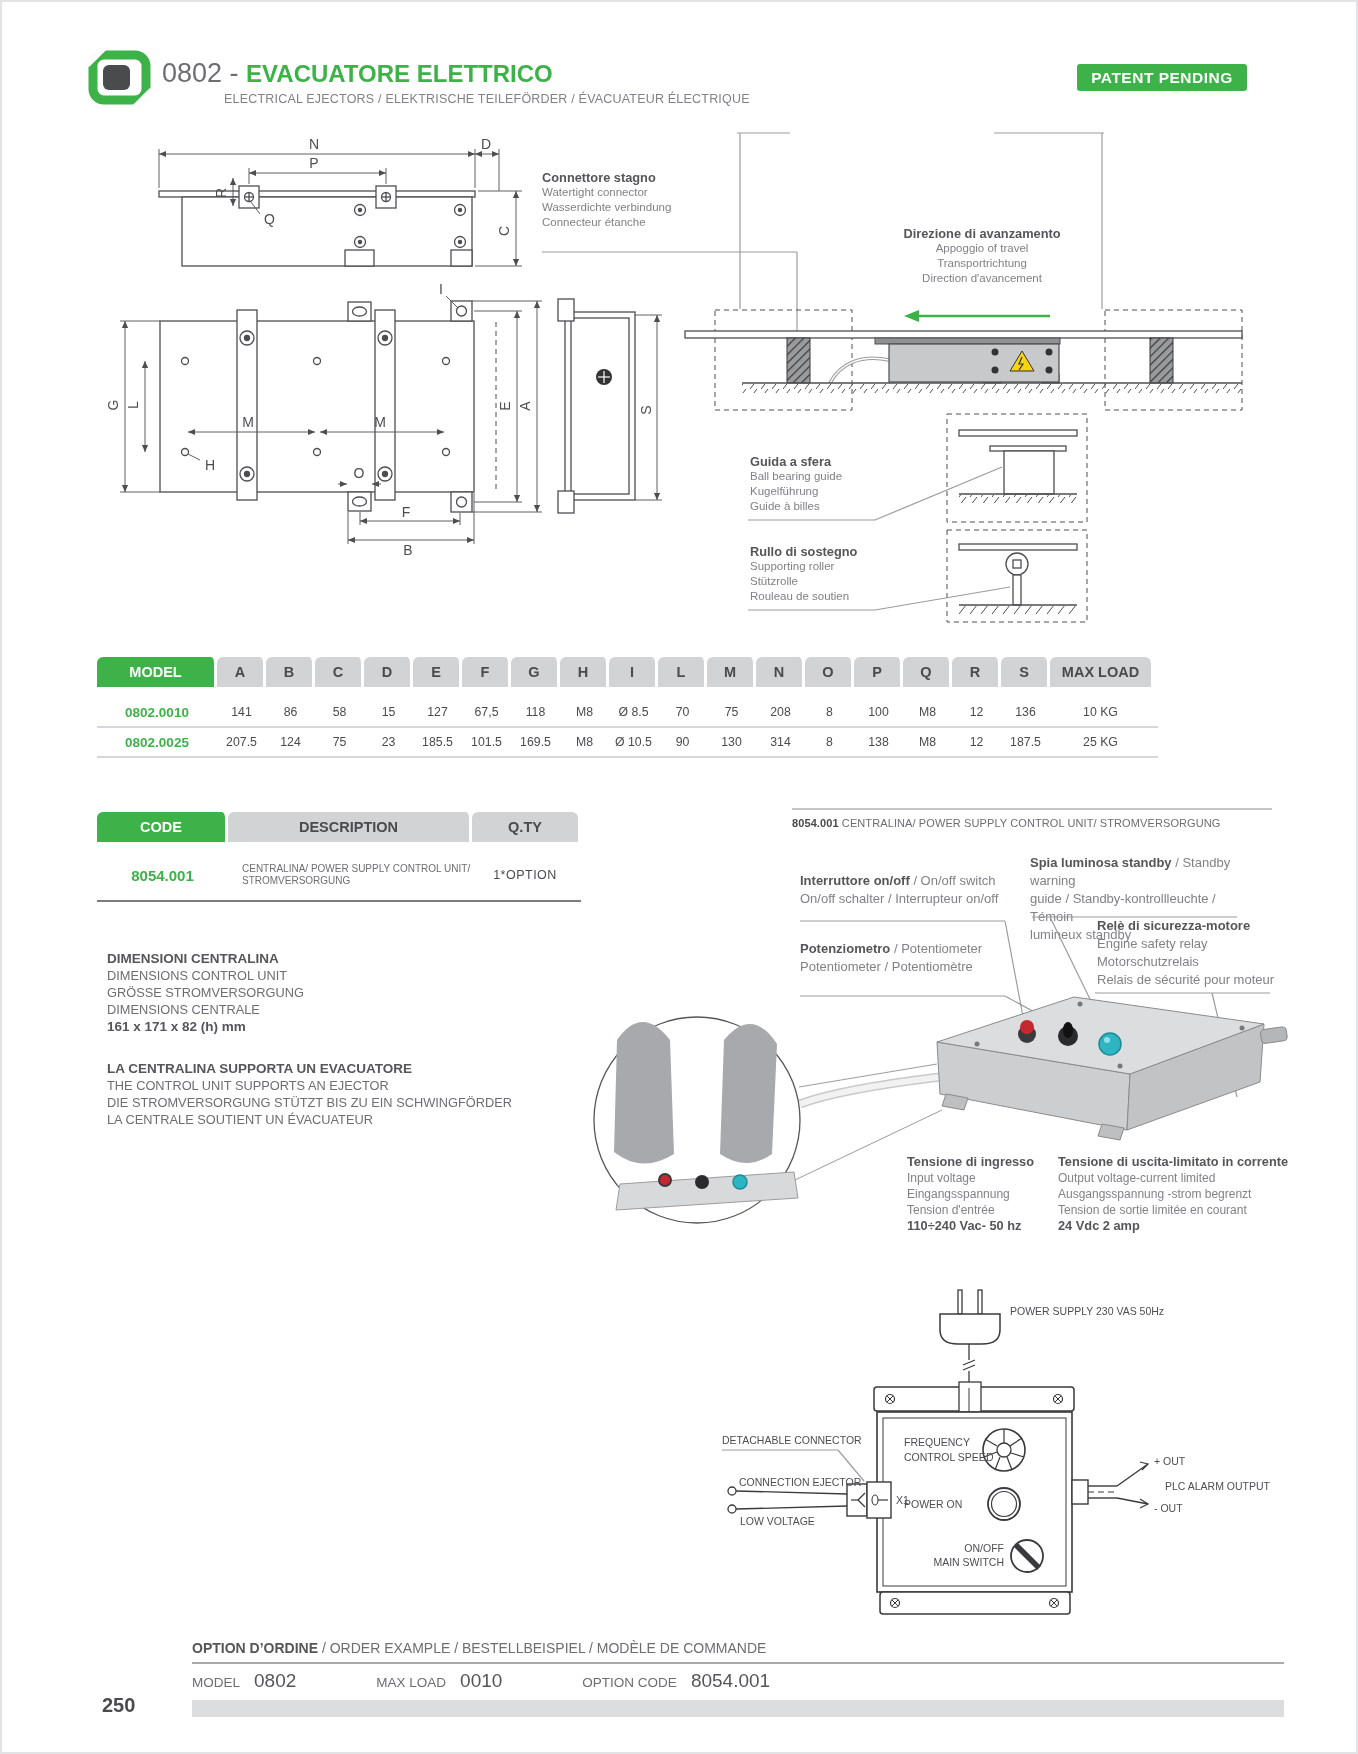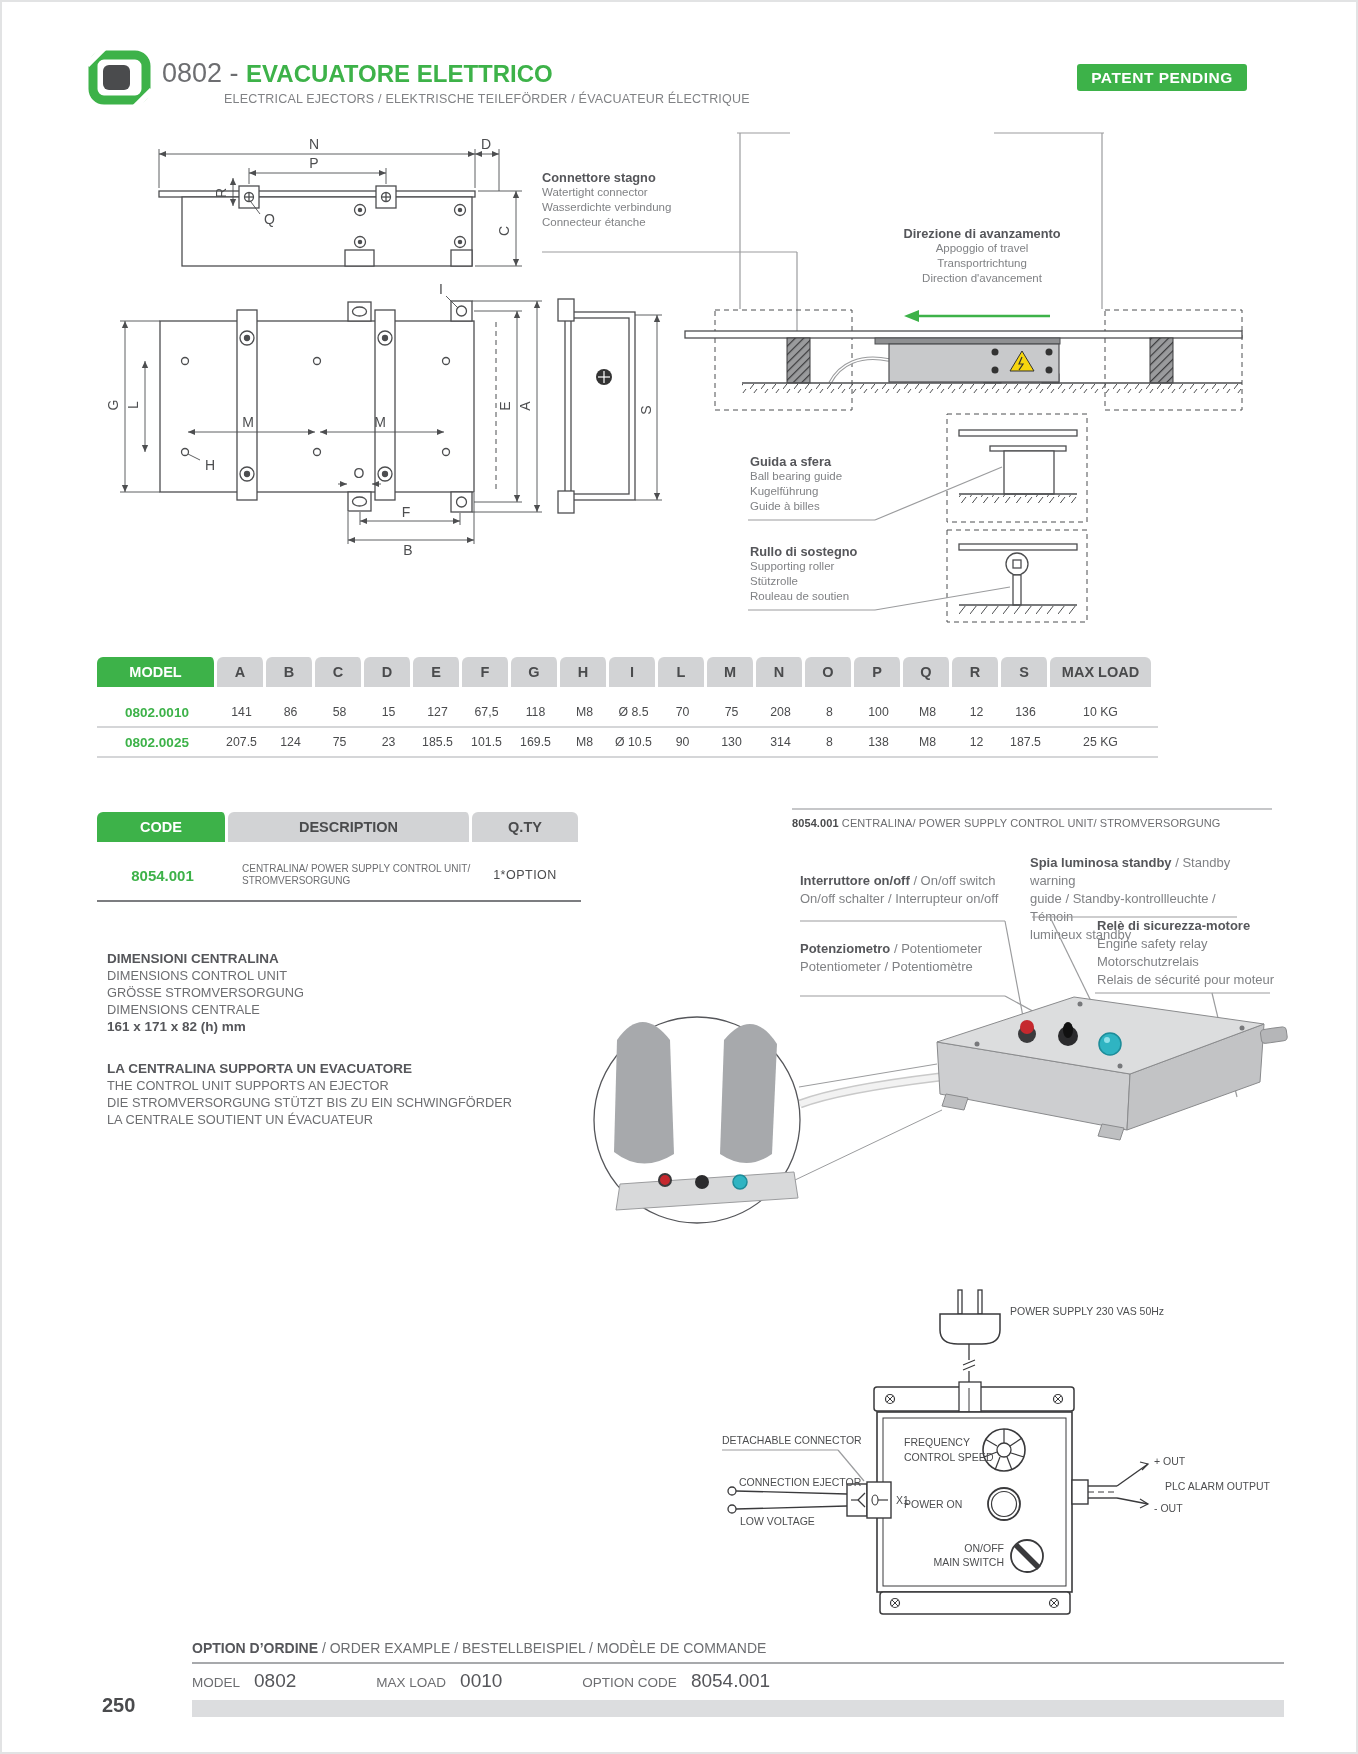--- a/index.html
+++ b/index.html
@@ -479,20 +479,34 @@
       <circle cx="695" cy="1118" r="103" fill="#fff" stroke="#55565a" stroke-width="1.3"></circle>
       <path d="M615,1038 Q640,1002 668,1038 L672,1152 Q640,1172 612,1150 Z" fill="#a7a9ac"></path>
       <path d="M722,1038 Q750,1004 775,1042 L770,1152 Q745,1170 718,1152 Z" fill="#a7a9ac"></path>
       <polygon points="618,1182 792,1170 796,1196 614,1208" fill="#d8d9da" stroke="#9b9c9e" stroke-width="1"></polygon>
       <circle cx="663" cy="1178" r="6" fill="#c5282e" stroke="#3a3a3c" stroke-width="2"></circle>
       <circle cx="700" cy="1180" r="7" fill="#2b2b2d"></circle>
       <circle cx="738" cy="1180" r="7" fill="#2fb4c2" stroke="#1d8c99" stroke-width="1.5"></circle>
     </g>
   </svg>
 
+  <div class="abs volt" style="left:905px;top:1152px;">
+    <div class="t">Tensione di ingresso</div>
+    <div class="l">Input voltage</div>
+    <div class="l">Eingangsspannung</div>
+    <div class="l">Tension d'entrée</div>
+    <div class="v">110÷240 Vac- 50 hz</div>
+  </div>
+  <div class="abs volt" style="left:1056px;top:1152px;">
+    <div class="t">Tensione di uscita-limitato in corrente</div>
+    <div class="l">Output voltage-current limited</div>
+    <div class="l">Ausgangsspannung -strom begrenzt</div>
+    <div class="l">Tension de sortie limitée en courant</div>
+    <div class="v">24 Vdc 2 amp</div>
+  </div>
 
   <svg class="abs" style="left:640px;top:1268px;" width="660" height="370" viewBox="640 1268 660 370">
     <g>
       <rect x="956" y="1288" width="4" height="24" fill="#fff" stroke="#3a3a3c" stroke-width="1.3"></rect>
       <rect x="976" y="1288" width="4" height="24" fill="#fff" stroke="#3a3a3c" stroke-width="1.3"></rect>
       <path d="M938,1312 L998,1312 L998,1328 Q998,1342 980,1342 L956,1342 Q938,1342 938,1328 Z" fill="#fff" stroke="#3a3a3c" stroke-width="1.5"></path>
       <line x1="967" y1="1342" x2="967" y2="1358" stroke="#3a3a3c" stroke-width="1.3"></line>
       <path d="M961,1363 l12,-5 M961,1368 l12,-5" stroke="#3a3a3c" stroke-width="1.1" fill="none"></path>
       <line x1="967" y1="1369" x2="967" y2="1386" stroke="#3a3a3c" stroke-width="1.3"></line>
     </g>

